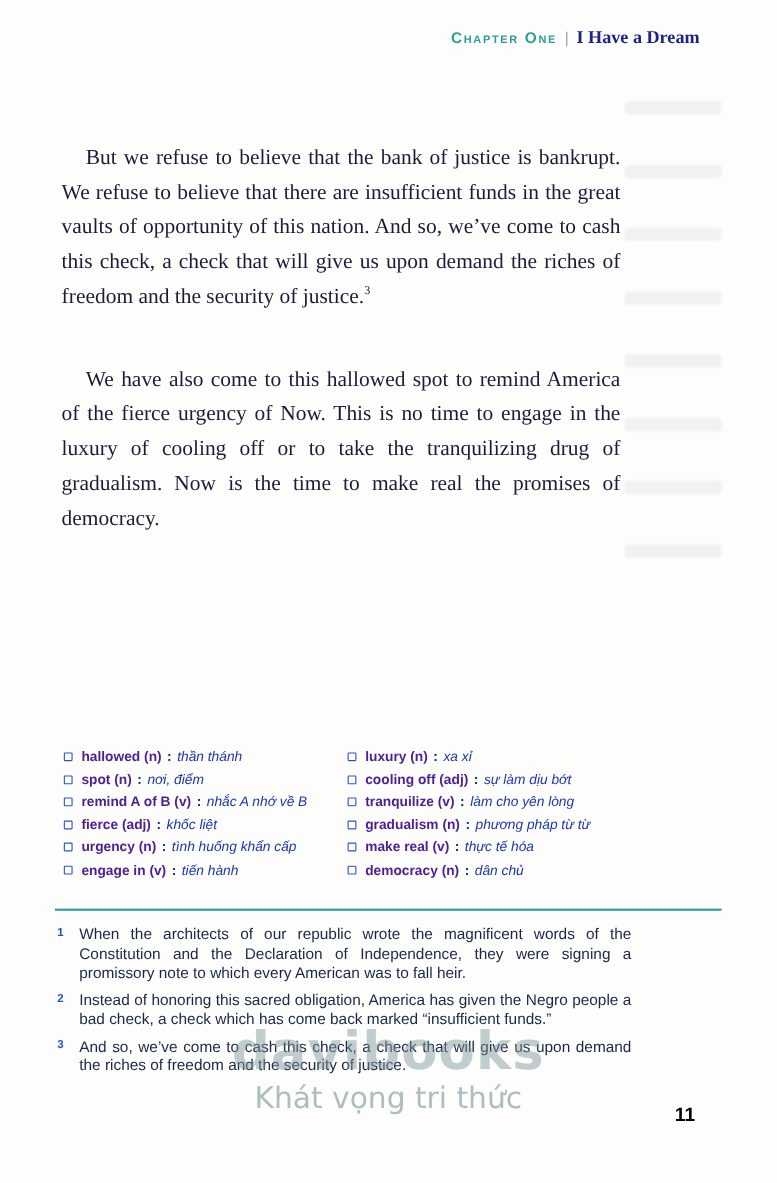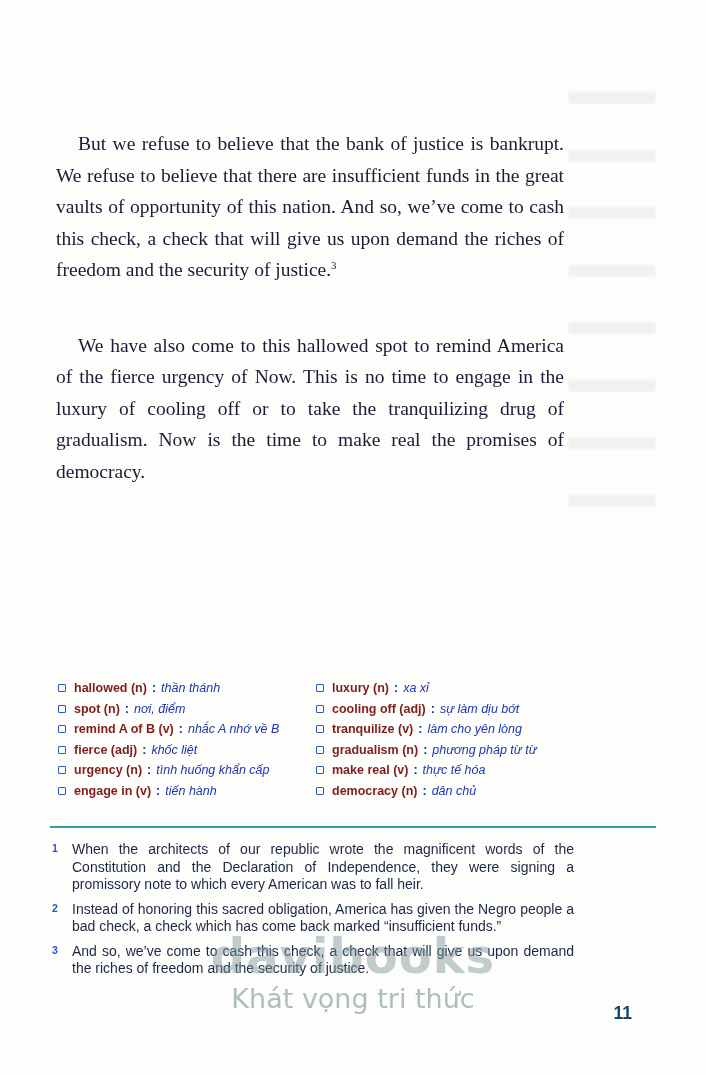--- a/index.html
+++ b/index.html
@@ -49,21 +49,21 @@
     position:absolute; top:681px; left:58px; width:600px;
     display:flex; font-family:"Liberation Sans", sans-serif;
   }
   .vcol-left { width:258px; flex:none; }
   .vcol-right { flex:1; }
   .vitem { display:flex; align-items:center; margin-bottom:6.5px; font-size:12.5px; }
   .vbox {
     width:8px; height:8px; border:1.4px solid #2d53c9;
     margin-right:8px; flex:none; border-radius:1px; background:#fff;
   }
-  .vterm { font-weight:bold; color:#7f1d1d; white-space:nowrap; }
+  .vterm { font-weight:bold; color:#4c1d95; white-space:nowrap; }
   .vsep { margin:0 5px; color:#14289e; font-weight:bold; }
   .vdef { font-style:italic; color:#1d36ae; white-space:nowrap; }
 
   
   .fn-divider {
     position:absolute; top:826px; left:50px; width:606px;
     height:2px; background:#2f9e9e;
   }
 
   
@@ -93,29 +93,34 @@
   }
   .wm-tagline {
     font-family:"DejaVu Sans", sans-serif;
     font-size:27px; margin-top:3px;
     color:rgba(125,150,155,0.62);
   }
 
   
   .page-num {
     position:absolute; top:1003px; right:74px;
-    color:#0c4a6e; font-weight:bold; font-size:17.5px;
+    color:#000000; font-weight:bold; font-size:17.5px;
     font-family:"Liberation Sans", sans-serif;
   }
 </style>
 </head>
 <body>
 
 <div class="page">
 
+  <div class="header">
+    <span class="chapter">Chapter One</span>
+    <span class="hdr-divider">|</span>
+    <span class="title">I Have a Dream</span>
+  </div>
 
   <div class="artifact" style="left:568px; top:92px;  width:88px; height:12px;"></div>
   <div class="artifact" style="left:568px; top:150px; width:88px; height:12px;"></div>
   <div class="artifact" style="left:568px; top:207px; width:88px; height:12px;"></div>
   <div class="artifact" style="left:568px; top:265px; width:88px; height:12px;"></div>
   <div class="artifact" style="left:568px; top:322px; width:88px; height:12px;"></div>
   <div class="artifact" style="left:568px; top:380px; width:88px; height:12px;"></div>
   <div class="artifact" style="left:568px; top:437px; width:88px; height:12px;"></div>
   <div class="artifact" style="left:568px; top:495px; width:88px; height:12px;"></div>
 

